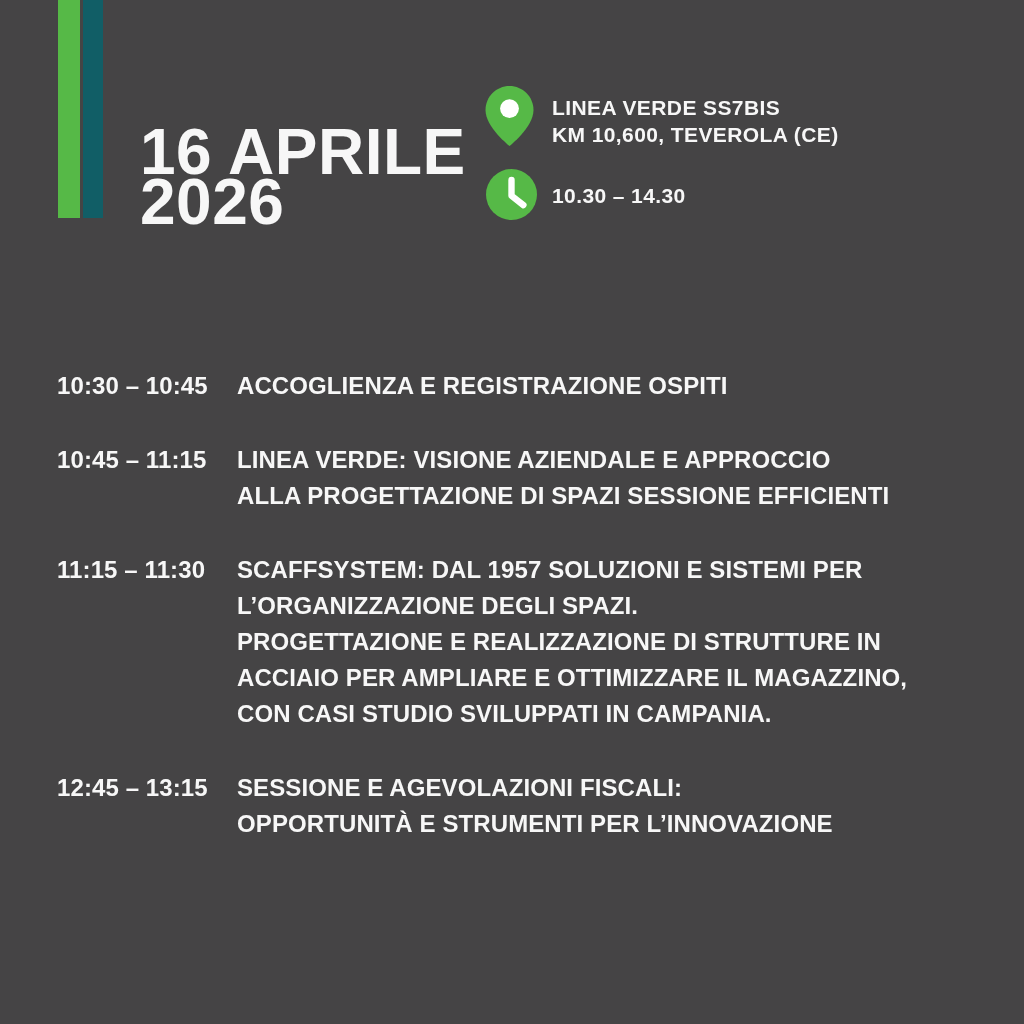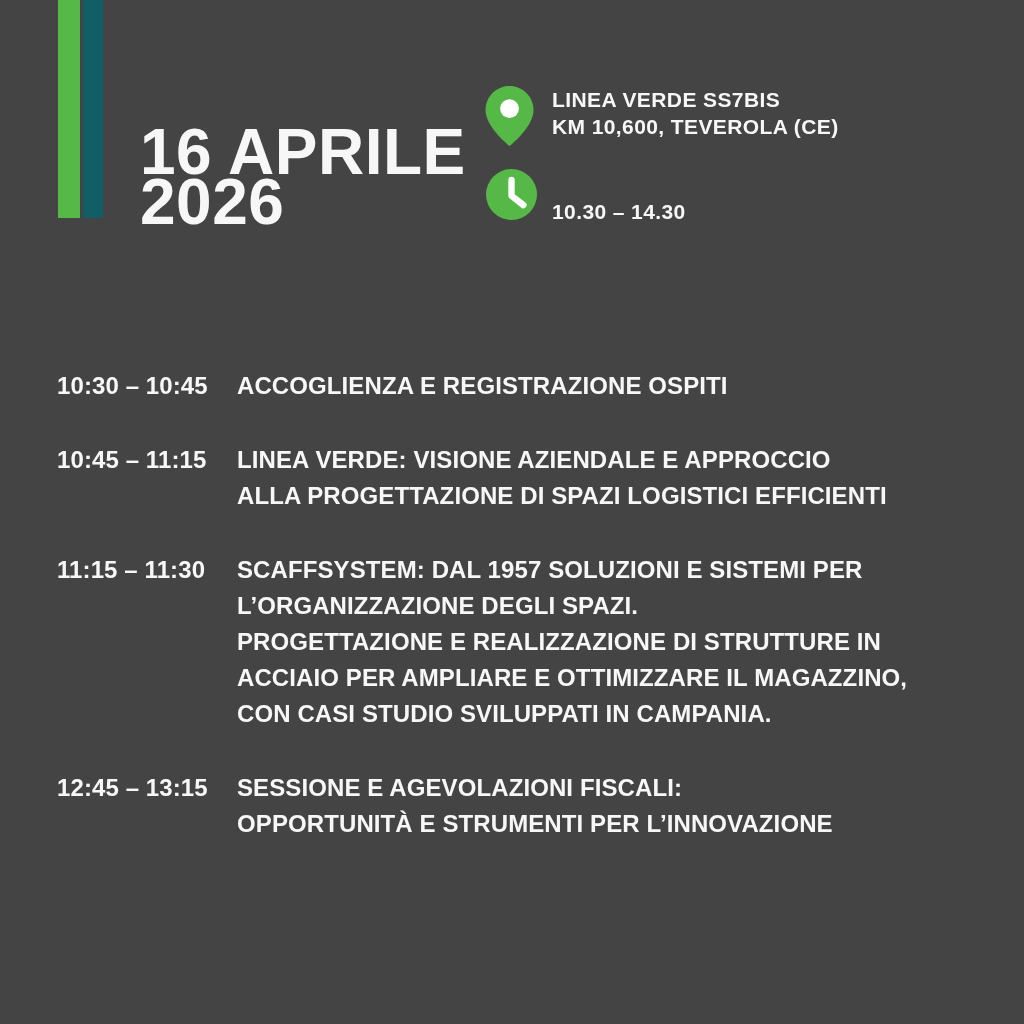--- a/index.html
+++ b/index.html
@@ -45,22 +45,22 @@
   .clock-icon { left: 486px; top: 169px; width: 51px; height: 51px; }
   .meta-text {
     position: absolute;
     left: 552px;
     font-size: 21px;
     line-height: 27px;
     font-weight: bold;
     letter-spacing: 0.4px;
     color: var(--text);
   }
-  .location-text { top: 86px; }
-  .time-text     { top: 198px; }
+  .location-text { top: 94px; }
+  .time-text     { top: 182px; }
 
   
   .schedule {
     position: absolute;
     left: 57px;
     top: 368px;
     right: 40px;
   }
   .schedule-row {
     display: grid;
@@ -106,21 +106,21 @@
       <div class="time">10:30 – 10:45</div>
       <div class="desc">
           <div>ACCOGLIENZA E REGISTRAZIONE OSPITI</div>
         </div>
     </div>
 
     <div class="schedule-row">
       <div class="time">10:45 – 11:15</div>
       <div class="desc">
           <div>LINEA VERDE: VISIONE AZIENDALE E APPROCCIO</div>
-          <div>ALLA PROGETTAZIONE DI SPAZI LOGISTICI EFFICIENTI</div>
+          <div>ALLA PROGETTAZIONE DI SPAZI SESSIONE EFFICIENTI</div>
         </div>
     </div>
 
     <div class="schedule-row">
       <div class="time">11:15 – 11:30</div>
       <div class="desc">
           <div>SCAFFSYSTEM: DAL 1957 SOLUZIONI E SISTEMI PER</div>
           <div>L’ORGANIZZAZIONE DEGLI SPAZI.</div>
           <div>PROGETTAZIONE E REALIZZAZIONE DI STRUTTURE IN</div>
           <div>ACCIAIO PER AMPLIARE E OTTIMIZZARE IL MAGAZZINO,</div>

